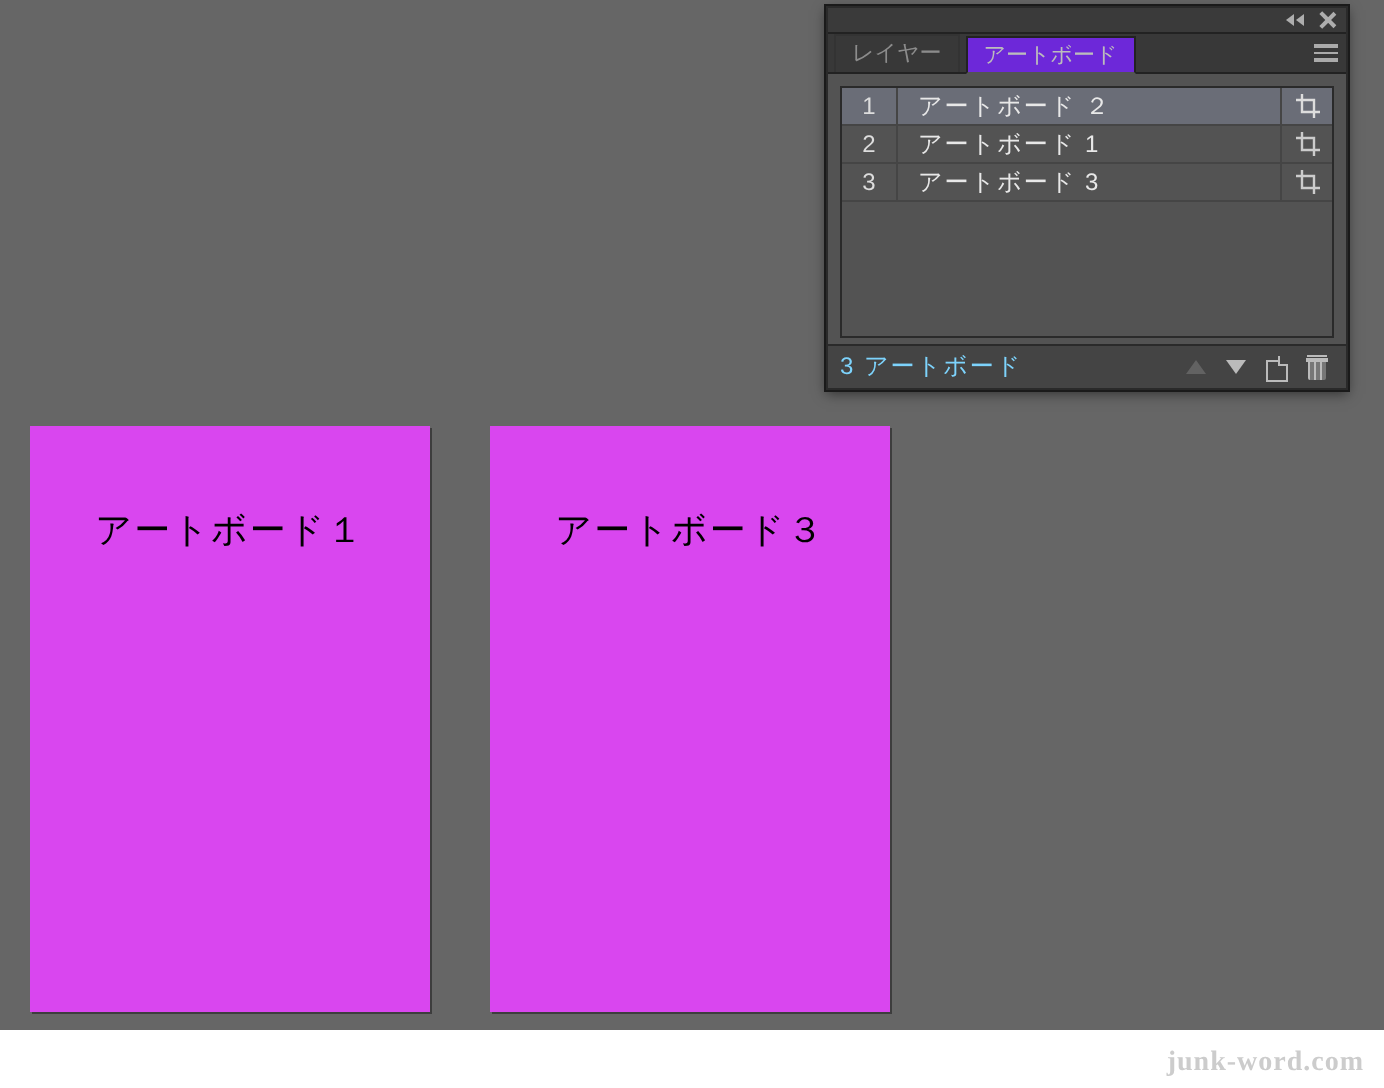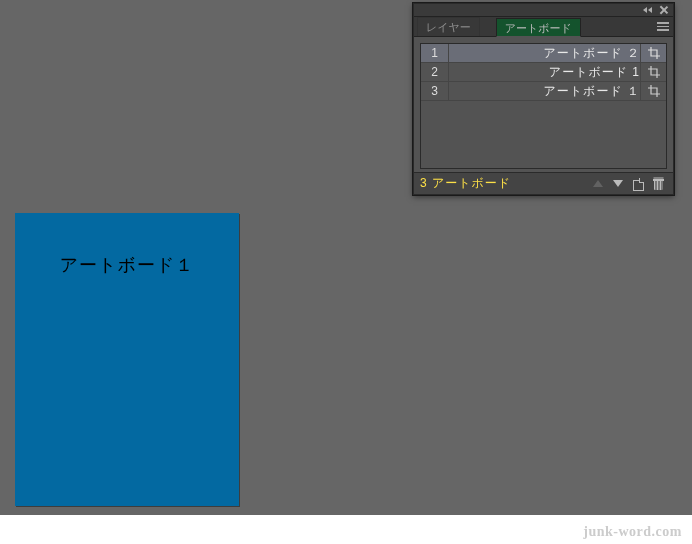--- a/index.html
+++ b/index.html
@@ -12,22 +12,22 @@
     position: relative;
   }
   .canvas {
     position: absolute;
     left: 0; top: 0;
     width: 692px; height: 515px;
     background: #666666;
   }
   .artboard {
     position: absolute;
-    background: #0369a1;
-    width: 224px;
+    background: #d946ef;
+    width: 200px;
     height: 293px;
     top: 213px;
     box-shadow: 1px 1px 0 rgba(0,0,0,0.4);
   }
   .artboard.ab1 { left: 15px; }
   .artboard.ab2 { left: 245px; }
   .artboard.ab3 { left: 475px; outline: 1px solid #000; }
   .artboard-label {
     position: absolute;
     top: 40px; left: 0; right: 0;
@@ -77,37 +77,37 @@
   }
   .close-ic::before { transform: rotate(45deg); }
   .close-ic::after  { transform: rotate(-45deg); }
 
   .tabs {
     height: 20px;
     background: #383838;
     display: flex;
     align-items: flex-end;
     padding-left: 3px;
-    gap: 16px;
+    gap: 3px;
     border-bottom: 1px solid #222;
     position: relative;
   }
   .tab {
     font-size: 11px;
     color: #bcbcbc;
     padding: 3px 8px 3px 8px;
     height: 19px;
     line-height: 13px;
     background: #3d3d3d;
     border: 1px solid #222;
     border-bottom: none;
     margin-right: 0px;
   }
   .tab.inactive { background:#383838; color:#8c8c8c; border-color:#333; }
-  .tab.active { background:#14532d; border-bottom:1px solid #535353; position:relative; top:1px; }
+  .tab.active { background:#6d28d9; border-bottom:1px solid #535353; position:relative; top:1px; }
   .tab-menu {
     position:absolute; right:4px; top:3px;
     width: 16px; height:13px;
     display:flex; flex-direction:column; justify-content:center; gap:2px;
     align-items:flex-end;
   }
   .tab-menu span { display:block; width:12px; height:1.5px; background:#aaa; }
 
   .list {
     background:#535353;
@@ -123,37 +123,37 @@
     border-bottom: 1px solid #454545;
   }
   .row.selected { background:#6a6d77; }
   .row .num {
     width: 28px; text-align:center;
     color:#ddd;
     border-right:1px solid #454545;
     height:100%; line-height:19px;
     background: inherit;
   }
-  .row .name { flex:1; padding-left:10px; letter-spacing:1px;text-align:right; }
+  .row .name { flex:1; padding-left:10px; letter-spacing:1px; }
   .row .crop {
     width: 26px; height:100%;
     border-left:1px solid #454545;
     display:flex; align-items:center; justify-content:center;
   }
   .crop svg { width:12px; height:12px; }
 
   .footer {
     position:absolute; left:0; right:0; bottom:0;
     height: 22px;
     background:#444;
     border-top:1px solid #2a2a2a;
     display:flex; align-items:center;
     padding: 0 6px;
     font-size: 12px;
-    color:#fde047;
+    color:#7dd3fc;
   }
   .footer .status { flex:1; letter-spacing:1px; }
   .footer .btn { width:18px; height:16px; display:flex; align-items:center; justify-content:center; opacity:.6; margin-left:2px; }
   .footer .btn.enabled { opacity:1; }
   .arrow-up, .arrow-down {
     width:0;height:0;border-left:5px solid transparent;border-right:5px solid transparent;
   }
   .arrow-up { border-bottom:7px solid #bbb; }
   .arrow-down { border-top:7px solid #bbb; }
   .footer .btn:not(.enabled) .arrow-up { border-bottom-color:#777; }
@@ -164,20 +164,23 @@
   .trash-ic::before { content:""; position:absolute; left:1px; top:3px; width:9px; height:9px; background:linear-gradient(to right,#bbb 1px,transparent 1px) 0 0/3px 100%, #777; border-radius:0 0 1px 1px; }
   .trash-ic::after  { content:""; position:absolute; left:0; top:1px; width:11px; height:2px; background:#bbb; box-shadow: 0 -2px 0 -0.5px #bbb; }
 </style>
 </head>
 <body>
 
 <div class="canvas">
   <div class="artboard ab1">
     <div class="artboard-label">アートボード１</div>
   </div>
+  <div class="artboard ab2">
+    <div class="artboard-label">アートボード３</div>
+  </div>
 
   <div class="panel">
     <div class="panel-chrome">
       <div class="ic collapse-ic"></div>
       <div class="ic close-ic"></div>
     </div>
     <div class="tabs">
       <div class="tab inactive">レイヤー</div>
       <div class="tab active">アートボード</div>
       <div class="tab-menu">
@@ -200,21 +203,21 @@
         <div class="num">2</div>
         <div class="name">アートボード 1</div>
         <div class="crop">
           <svg viewBox="0 0 12 12">
               <path d="M3 0v9h9M0 3h9v9" stroke="#ccc" stroke-width="1.2" fill="none"></path>
             </svg>
         </div>
       </div>
       <div class="row">
         <div class="num">3</div>
-        <div class="name">アートボード １</div>
+        <div class="name">アートボード 3</div>
         <div class="crop">
           <svg viewBox="0 0 12 12">
               <path d="M3 0v9h9M0 3h9v9" stroke="#ccc" stroke-width="1.2" fill="none"></path>
             </svg>
         </div>
       </div>
     </div>
     <div class="footer">
       <div class="status">3 アートボード</div>
       <div class="btn">

